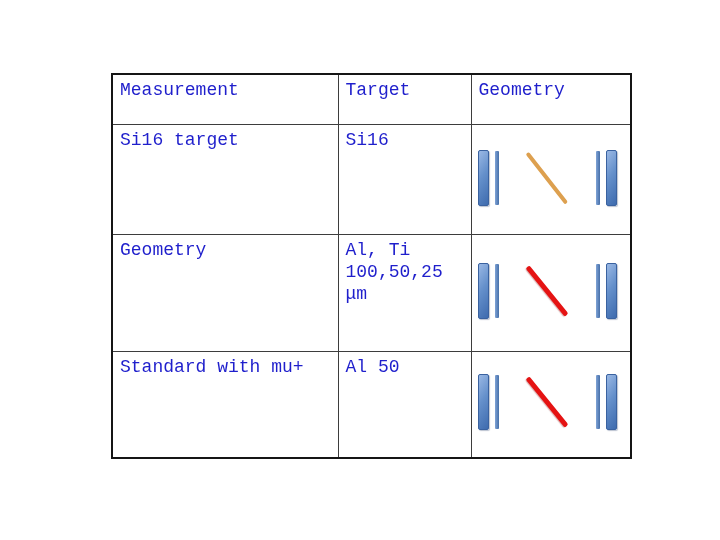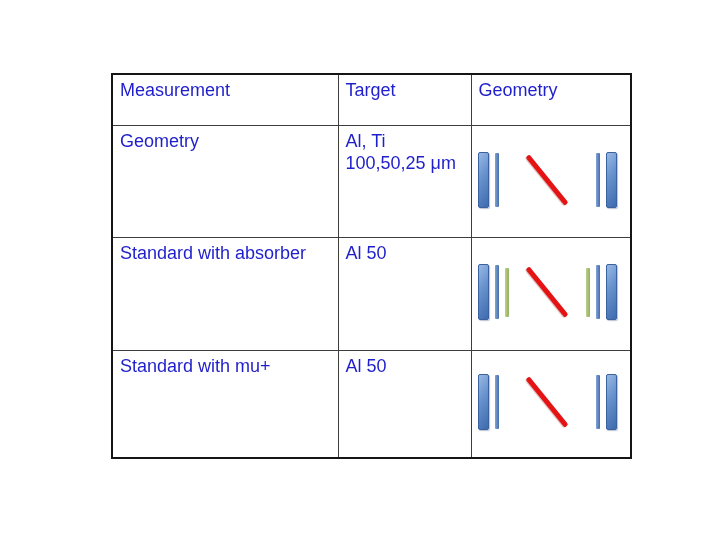--- a/index.html
+++ b/index.html
@@ -12,20 +12,21 @@
     border-collapse:collapse;table-layout:fixed;
     border:2.5px solid #151515;
   }
   .slide-table th,.slide-table td{
     border:1.5px solid #3d3d3d;
     vertical-align:top;
     padding:4px 6px 2px 7px;
     color:#1f1fcc;
     font-size:18px;line-height:22px;font-weight:normal;text-align:left;
     overflow:hidden;
+    font-family:Liberation Mono, monospace;
   }
   col.c1{width:226px;} col.c2{width:133px;} col.c3{width:160px;}
   tr.hdr{height:32px;}
   tr.r0{height:78px;} tr.r1{height:69px;} tr.r2{height:70px;}
   tr.r3{height:70px;} tr.r4{height:67px;}
   td.geo{padding:0;}
   
   .geo-wrap{display:flex;align-items:center;height:100%;padding:0 13px 4px 6px;box-sizing:border-box;}
   .stack{display:flex;align-items:center;gap:6px;height:100%;}
   .geo-center{flex:1;position:relative;height:100%;}
@@ -87,20 +88,42 @@
       <col class="c3">
     </colgroup>
   <tbody>
       <tr class="hdr">
     <th>Measurement</th>
     <th>Target</th>
     <th>Geometry</th>
   </tr>
 
 
+  <tr class="r1">
+    <td>Si16 target</td>
+    <td>
+      <div>Si16</div>
+      <div></div>
+    </td>
+    <td class="geo">
+          <div class="geo-wrap">
+            <div class="stack">
+              <div class="bar bar-thick"></div>
+              <div class="bar bar-thin"></div>
+            </div>
+            <div class="geo-center">
+              <div class="diag diag-orange"></div>
+            </div>
+            <div class="stack">
+              <div class="bar bar-thin"></div>
+              <div class="bar bar-thick"></div>
+            </div>
+          </div>
+        </td>
+  </tr>
 
   <tr class="r2">
     <td>Geometry</td>
     <td>
       <div>Al, Ti</div>
       <div>100,50,25 μm</div>
     </td>
     <td class="geo">
           <div class="geo-wrap">
             <div class="stack">
@@ -111,44 +134,20 @@
               <div class="diag diag-red"></div>
             </div>
             <div class="stack">
               <div class="bar bar-thin"></div>
               <div class="bar bar-thick"></div>
             </div>
           </div>
         </td>
   </tr>
 
-  <tr class="r3">
-    <td>Standard with absorber</td>
-    <td>
-      <div>Al 50</div>
-      <div></div>
-    </td>
-    <td class="geo">
-          <div class="geo-wrap">
-            <div class="stack">
-              <div class="bar bar-thick"></div>
-              <div class="bar bar-thin"></div>
-              <div class="bar bar-green"></div>
-            </div>
-            <div class="geo-center">
-              <div class="diag diag-red"></div>
-            </div>
-            <div class="stack">
-              <div class="bar bar-green"></div>
-              <div class="bar bar-thin"></div>
-              <div class="bar bar-thick"></div>
-            </div>
-          </div>
-        </td>
-  </tr>
 
   <tr class="r4">
     <td>Standard with mu+</td>
     <td>
       <div>Al 50</div>
       <div></div>
     </td>
     <td class="geo">
           <div class="geo-wrap">
             <div class="stack">

